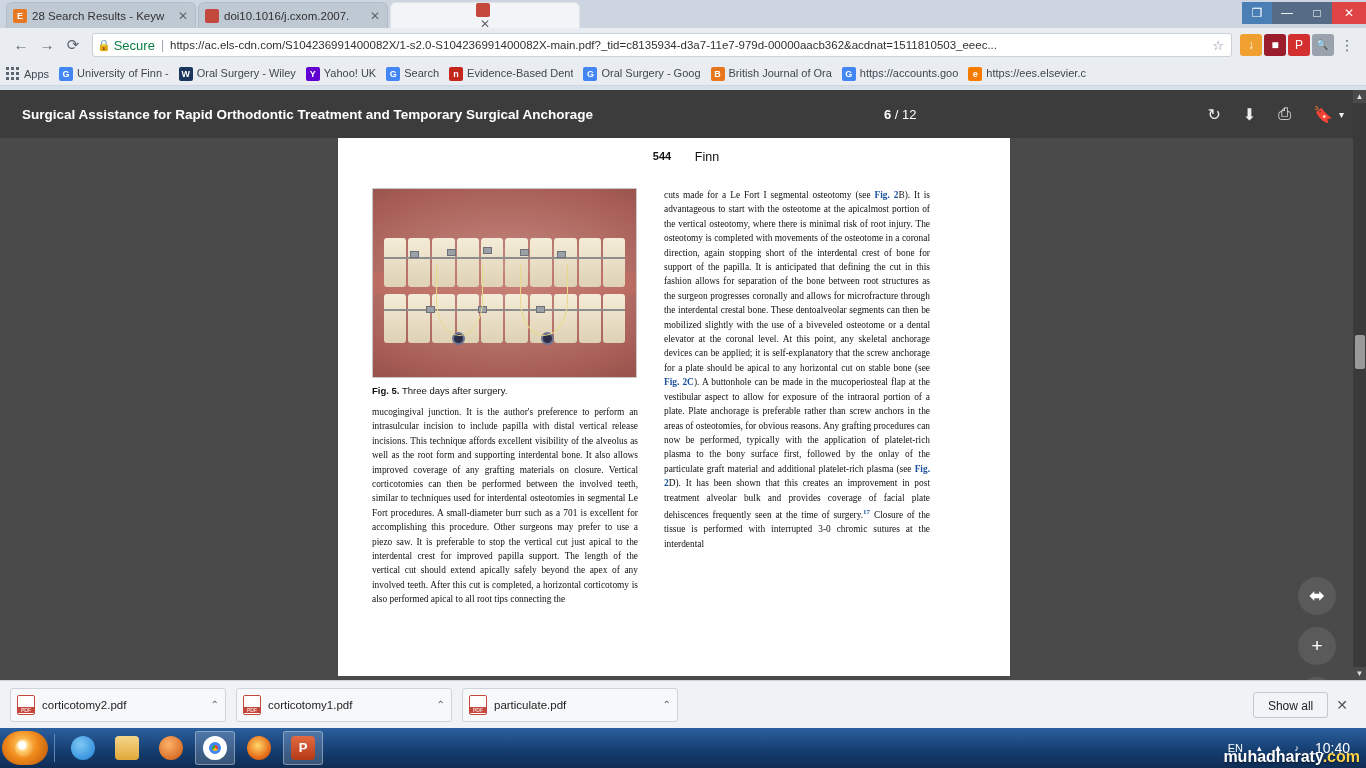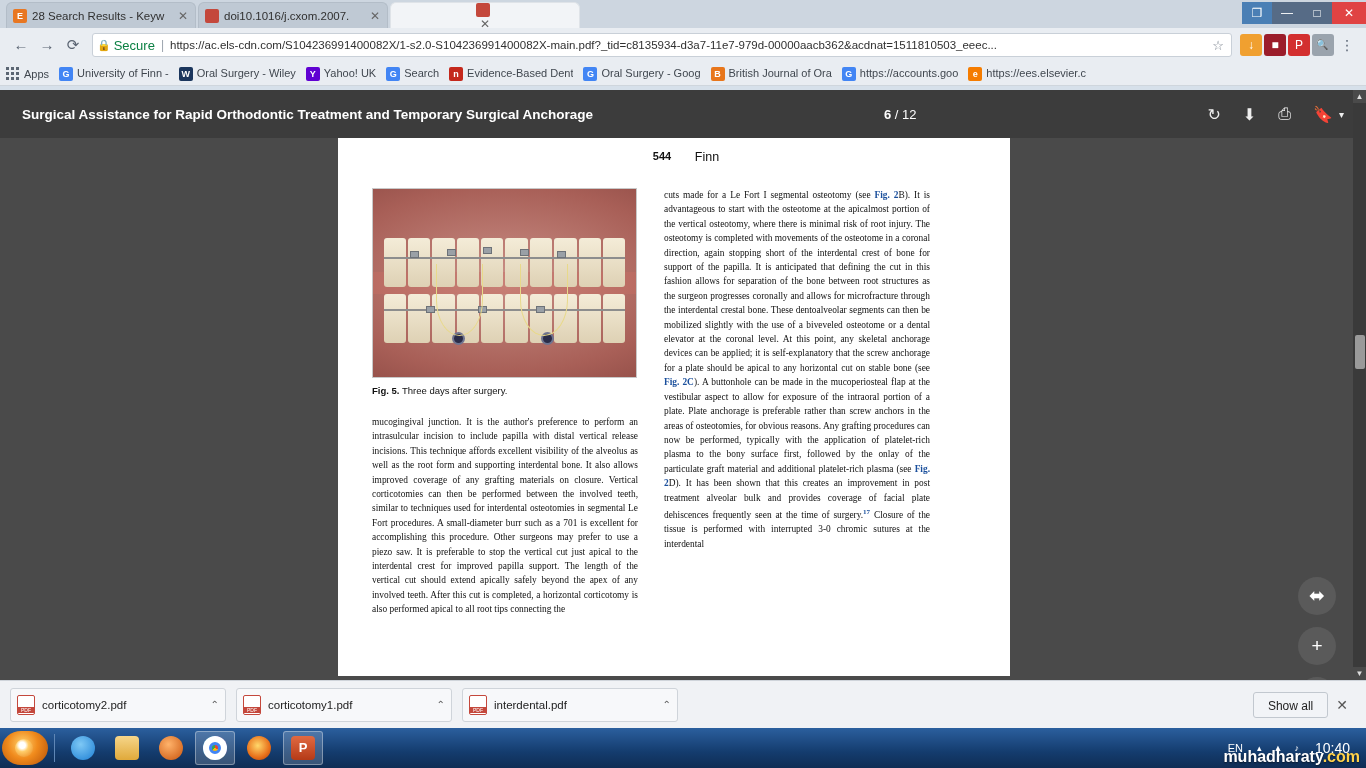--- a/index.html
+++ b/index.html
@@ -69,21 +69,21 @@
   .pg-num { width:66px; text-align:left; padding-left:24px; font-weight:bold; color:#111; }
   .pg-author { font-size:12.5px; color:#111; }
 
   .cols { display:flex; padding:24px 34px 0 34px; gap:26px; }
   .col { width:266px; }
   .fig { width:265px; height:190px; border:1px solid #c8c8c8; overflow:hidden; position:relative; background:#8a4a44; }
   .figcap { font-size:9.5px; color:#111; margin-top:7px; }
   .figcap b { font-weight:bold; }
   .body-text {
     font-size:9.4px; line-height:14.4px; color:#111; text-align:justify;
-    margin-top:19px; font-family:"Liberation Serif", serif;
+    margin-top:9px; font-family:"Liberation Serif", serif;
   }
   .col.right .body-text { margin-top:0; }
   .lnk { color:#1a4f9c; font-weight:bold; }
   .sup { font-size:7px; vertical-align:super; }
 
   
   .mouth { position:absolute; inset:0; background:
       radial-gradient(ellipse 120% 90% at 50% 48%, #c98f86 0%, #a85f57 55%, #7a3b36 100%); }
   .teeth-row { position:absolute; left:4%; width:92%; height:26%; display:flex; gap:2px; }
   .teeth-row.up { top:26%; }
@@ -345,21 +345,21 @@
     <span class="dlname">corticotomy2.pdf</span>
     <span class="dlcaret">⌃</span>
   </div>
   <div class="dlitem">
     <span class="pdfico"></span>
     <span class="dlname">corticotomy1.pdf</span>
     <span class="dlcaret">⌃</span>
   </div>
   <div class="dlitem">
     <span class="pdfico"></span>
-    <span class="dlname">interdental.pdf</span>
+    <span class="dlname">particulate.pdf</span>
     <span class="dlcaret">⌃</span>
   </div>
   <div class="showall">Show all</div>
   <div class="dlclose">✕</div>
 </div>
 
 <div id="taskbar">
   <div class="startorb"></div>
   <div class="tbsep"></div>
 

